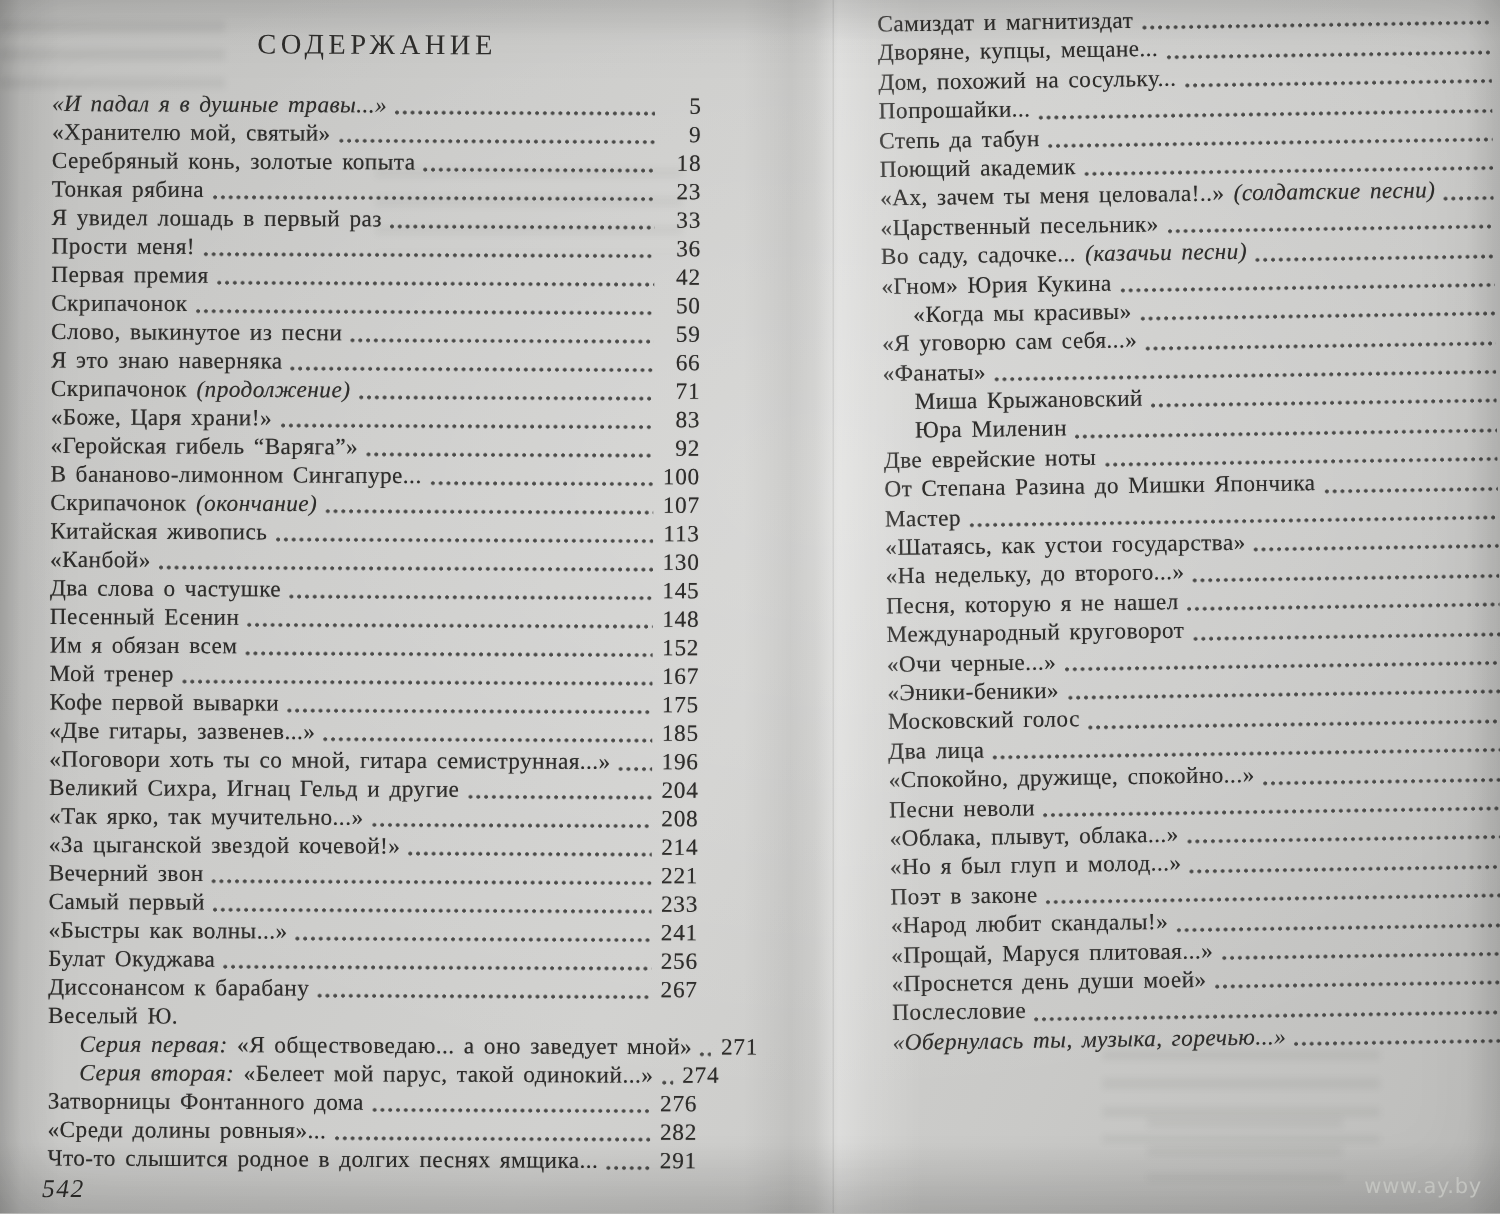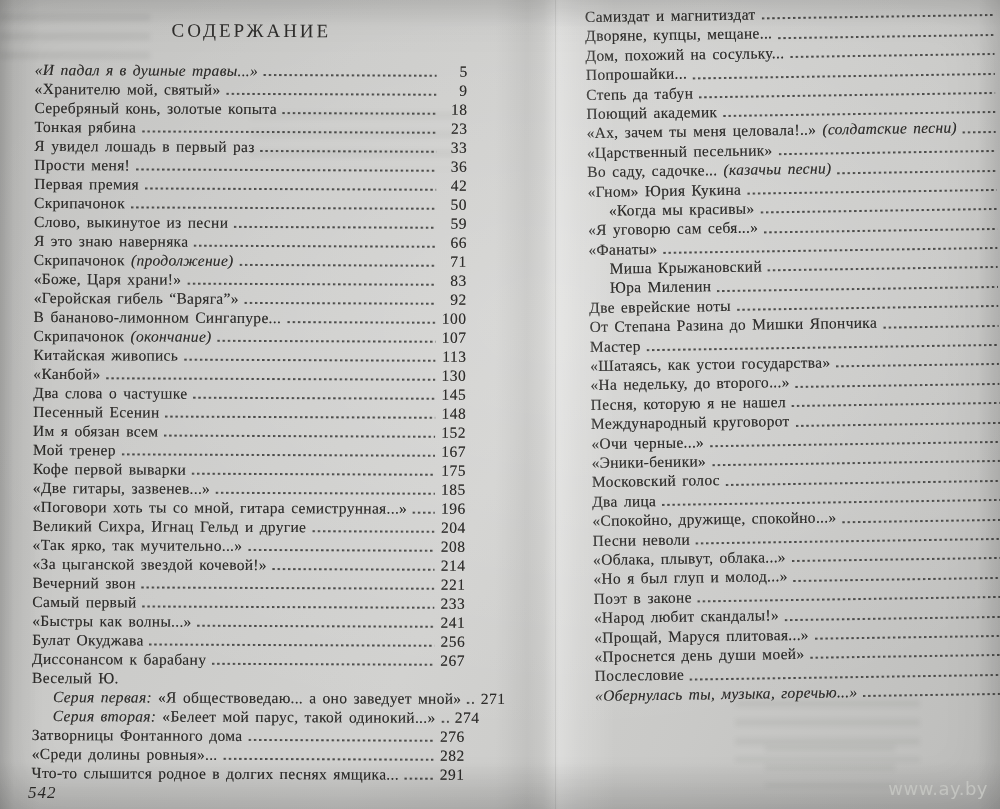--- a/index.html
+++ b/index.html
@@ -46,21 +46,21 @@
       linear-gradient(180deg,rgba(0,0,0,0.08),rgba(0,0,0,0) 28px);
     box-shadow:inset 0 0 60px rgba(0,0,0,0.10);}
   .smudge{position:absolute;pointer-events:none;filter:blur(2.5px);
     background:repeating-linear-gradient(180deg,rgba(70,75,68,0.16) 0px,rgba(70,75,68,0.16) 7px,
       rgba(0,0,0,0) 7px,rgba(0,0,0,0) 19px);}
   .smudge-1{left:0;top:14px;width:150px;height:52px;opacity:0.55;}
   .smudge-2{left:250px;top:112px;width:205px;height:58px;opacity:0.35;}
   .smudge-3{left:735px;top:700px;width:185px;height:62px;opacity:0.45;}
   .smudge-4{left:765px;top:745px;width:130px;height:42px;opacity:0.4;}
   .watermark{position:absolute;right:12px;bottom:10px;
-    font-family:"DejaVu Sans","Liberation Sans",sans-serif;font-size:18px;
+    font-family:"DejaVu Sans","Liberation Sans",sans-serif;font-size:14px;
     letter-spacing:0.5px;color:var(--watermark);opacity:0.9;text-align:center;}
 </style>
 </head>
 <body>
 
 <div class="photo">
 
   <div class="page page-left">
     <div class="content-left">
       <h1 class="toc-title">СОДЕРЖАНИЕ</h1>

